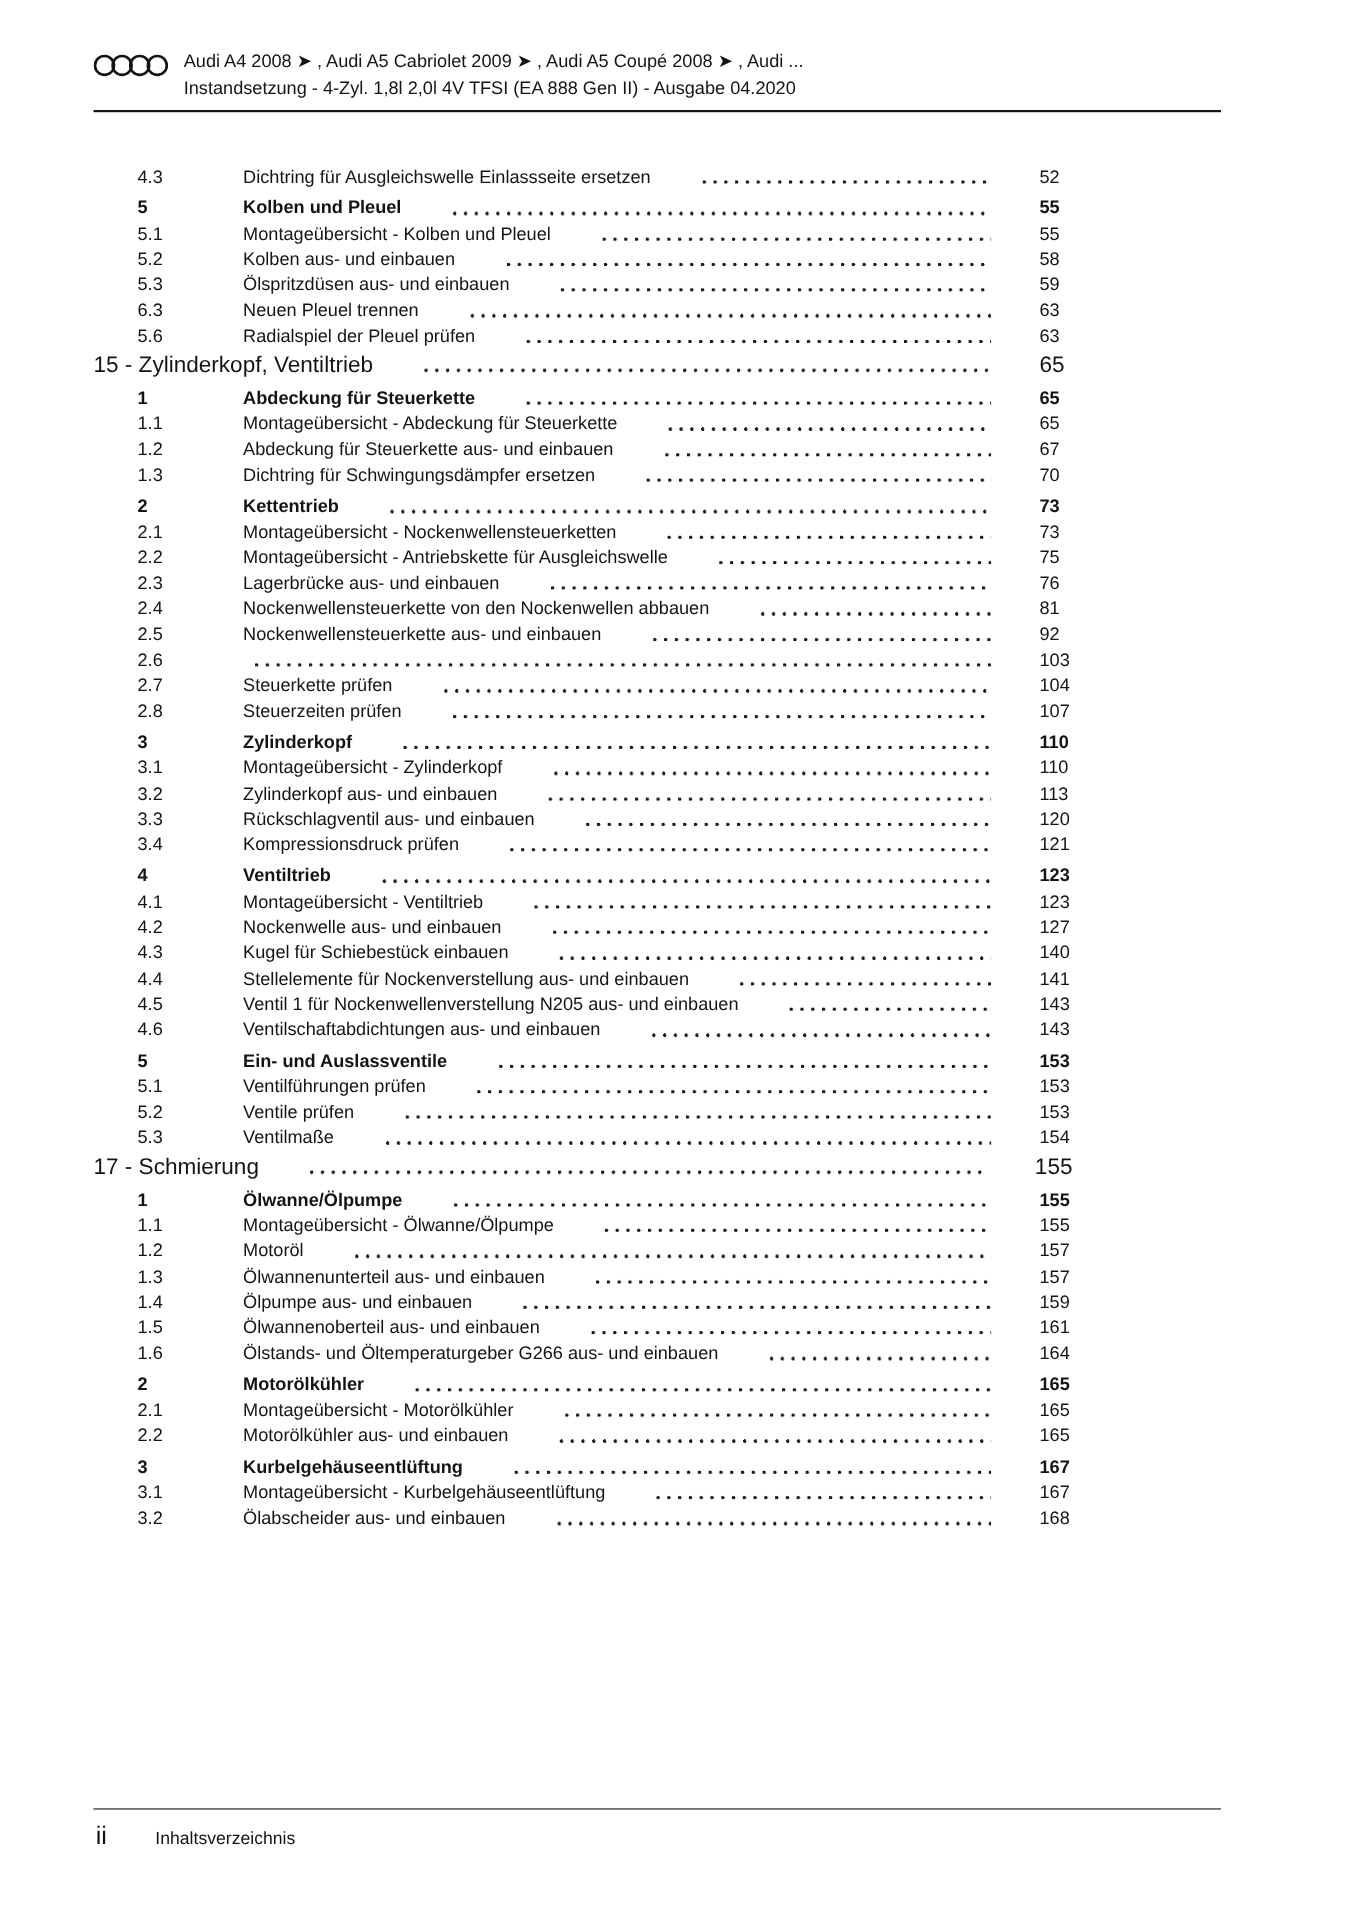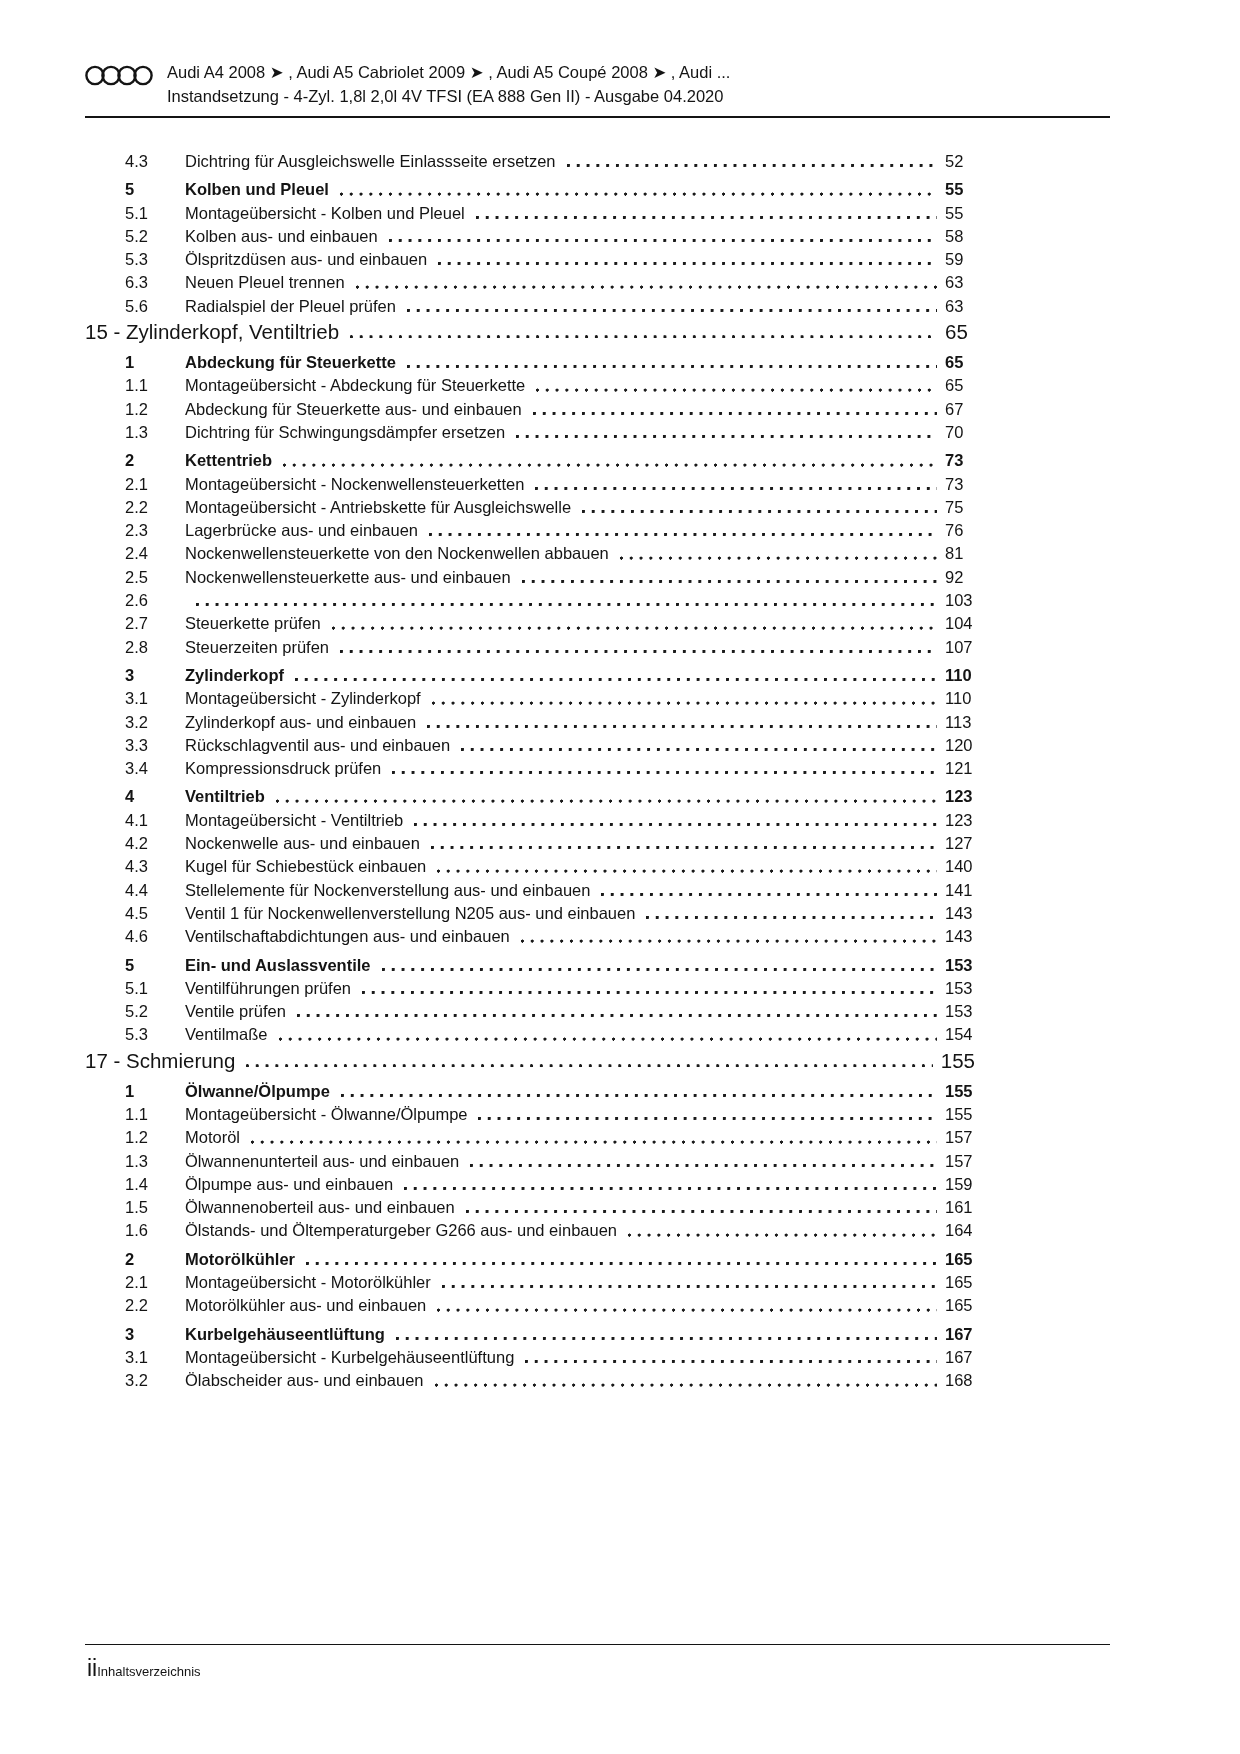--- a/index.html
+++ b/index.html
@@ -5,55 +5,56 @@
   * { margin: 0; padding: 0; box-sizing: border-box; }
   html, body { background: #ffffff; }
   body {
     width: 1240px; height: 1754px;
     position: relative; overflow: hidden;
     font-family: "Liberation Sans", sans-serif;
     color: #141414;
   }
 
   
-  .header { position: absolute; left: 85px; top: 60px; width: 1025px; }
+  .header { position: absolute; left: 85px; top: 44px; width: 1025px; }
   .header-row { display: flex; align-items: flex-start; gap: 14px; }
   .logo { flex: 0 0 auto; margin-top: 3px; }
   .header-text { font-size: 16.5px; }
   .title1 { line-height: 24px; }
   .title2 { line-height: 25px; }
   .header-rule { border-bottom: 2px solid #141414; margin-top: 7px; }
 
   
   .toc { position: absolute; left: 85px; top: 150px; width: 890px; }
   .row {
     display: flex; align-items: baseline;
     font-size: 16.5px; line-height: 23.3px;
     white-space: nowrap;
+    gap: 36px;
   }
   .row.item, .row.section { padding-left: 40px; }
   .num { flex: 0 0 60px; }
   .section { font-weight: 700; margin-top: 5px; }
   .chapter { font-size: 20.5px; line-height: 28px; margin-bottom: 5px; }
   .title { flex: 0 0 auto; }
   .leader {
     flex: 1 1 auto; align-self: stretch;
     margin-left: 10px; margin-right: 8px;
     background-image: radial-gradient(circle at 2.4px 67%, #1a1a1a 1.45px, rgba(0,0,0,0) 1.75px);
     background-size: 9.8px 100%;
     background-repeat: repeat-x;
   }
   .page { flex: 0 0 auto; min-width: 30px; text-align: left; }
 
   
   .footer { position: absolute; left: 85px; top: 1644px; width: 1025px; }
   .footer-rule { border-bottom: 1.5px solid #141414; }
   .footer-row { display: flex; align-items: baseline; margin-top: 10px; padding-left: 2px; }
   .footer-page { font-size: 23px; }
-  .footer-label { font-size: 13px; }
+  .footer-label { font-size: 16px; margin-left: 44px; }
 </style>
 </head>
 <body>
 
 <header class="header">
   <div class="header-row">
     <svg class="logo" width="68" height="25" viewBox="0 0 68 25" aria-hidden="true">
       <g fill="none" stroke="#141414" stroke-width="2.4">
         <circle cx="10" cy="12.5" r="8.6"></circle>
         <circle cx="26" cy="12.5" r="8.6"></circle>

